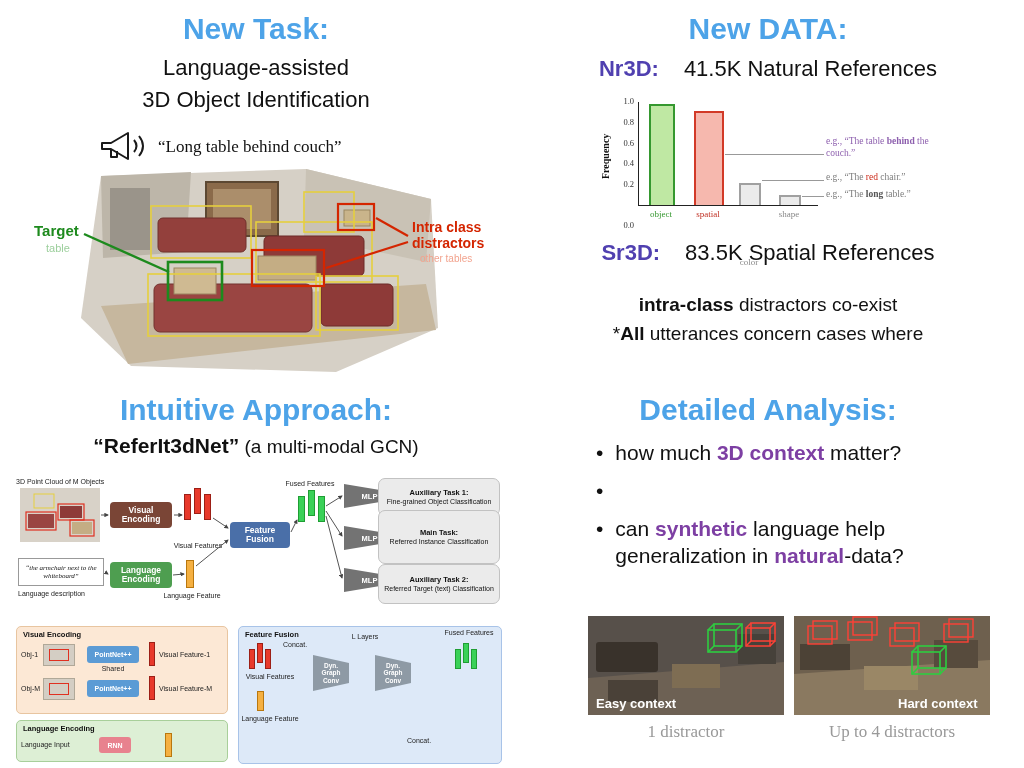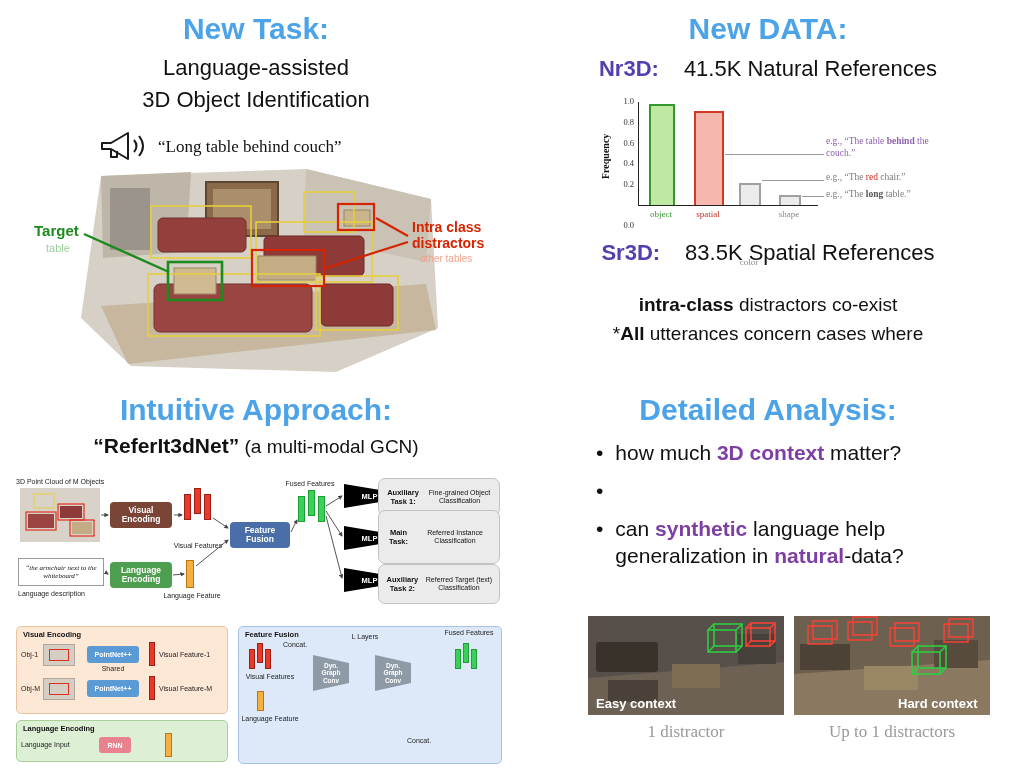--- a/index.html
+++ b/index.html
@@ -32,24 +32,24 @@
   
   .apname { font-size:21px; font-weight:700; }
   .apsuffix { font-size:19px; }
 
   
   .dlabel { position:absolute; font-size:7px; color:#222; line-height:1.15; }
   .dbox { position:absolute; color:#fff; font-weight:700; font-size:8.5px; display:flex; align-items:center;
           justify-content:center; text-align:center; border-radius:4px; padding:2px; line-height:1.1; }
   .vbar { position:absolute; border:1px solid; }
   .task { position:absolute; width:122px; background:#ebebeb; border:1px solid #c2c2c2; border-radius:7px;
-          display:flex; align-items:center; justify-content:center; text-align:center; padding:3px 4px; gap:1px; }
+          display:flex; flex-direction:column; align-items:center; justify-content:center; text-align:center; padding:3px 4px; gap:1px; }
   .task .tt { font-weight:700; font-size:7.5px; }
   .task .ts { font-size:7px; line-height:1.15; }
-  .trapmlp { position:absolute; width:36px; height:24px; background:#000000; color:#fff; font-weight:700; font-size:7.5px;
+  .trapmlp { position:absolute; width:36px; height:24px; background:#737373; color:#fff; font-weight:700; font-size:7.5px;
              display:flex; align-items:center; justify-content:center; clip-path:polygon(0 0,100% 25%,100% 75%,0 100%);padding-left:15px; }
   .trapdgc { position:absolute; width:36px; height:36px; background:#8e9aa5; color:#fff; font-weight:700; font-size:6.5px;
              text-align:center; display:flex; align-items:center; justify-content:center; line-height:1.15;
              clip-path:polygon(0 0,100% 22%,100% 78%,0 100%); padding:0 2px; }
   .panel { position:absolute; border-radius:5px; border:1px solid; }
   .ptitle { position:absolute; left:6px; top:3px; font-size:7.5px; font-weight:700; }
   .smallbox { position:absolute; display:flex; align-items:center; justify-content:center; color:#fff;
               font-weight:700; font-size:7px; border-radius:3px; }
   .quotebox { position:absolute; border:1px solid #999; background:#fff; font-family:"Liberation Serif", serif;
               font-style:italic; font-size:7px; text-align:center; display:flex; align-items:center;
@@ -386,16 +386,16 @@
           <line x1="118" y1="36" x2="124" y2="30"></line>
             <line x1="146" y1="36" x2="152" y2="30"></line>
           <line x1="118" y1="58" x2="124" y2="52"></line>
             <line x1="146" y1="58" x2="152" y2="52"></line>
         </g>
         <text x="104" y="92" fill="#fff" font-size="13" font-weight="bold">Hard context</text>
       </svg>
     </div>
 
     <div class="caption abs" style="left:76px;top:338px;width:196px">1 distractor</div>
-    <div class="caption abs" style="left:282px;top:338px;width:196px">Up to 1 distractors</div>
+    <div class="caption abs" style="left:282px;top:338px;width:196px">Up to 4 distractors</div>
   </section>
 
 </div>
 
 </body></html>

